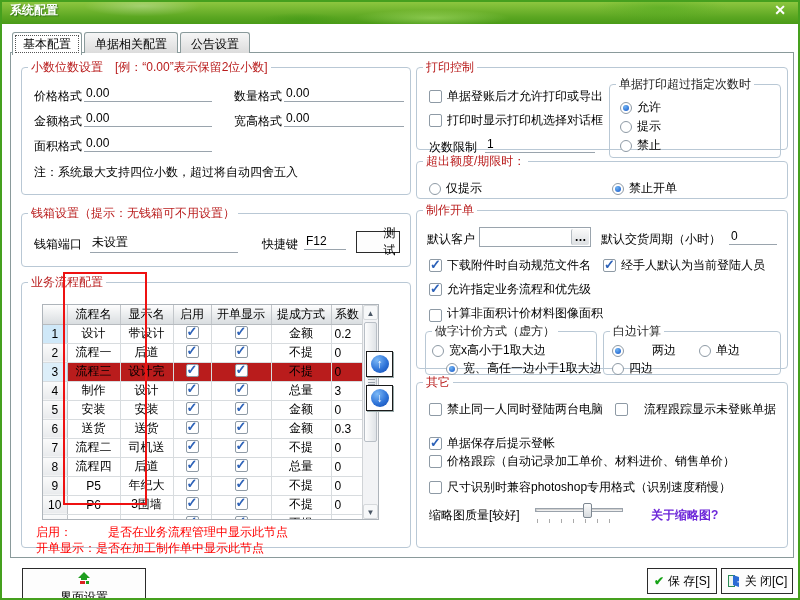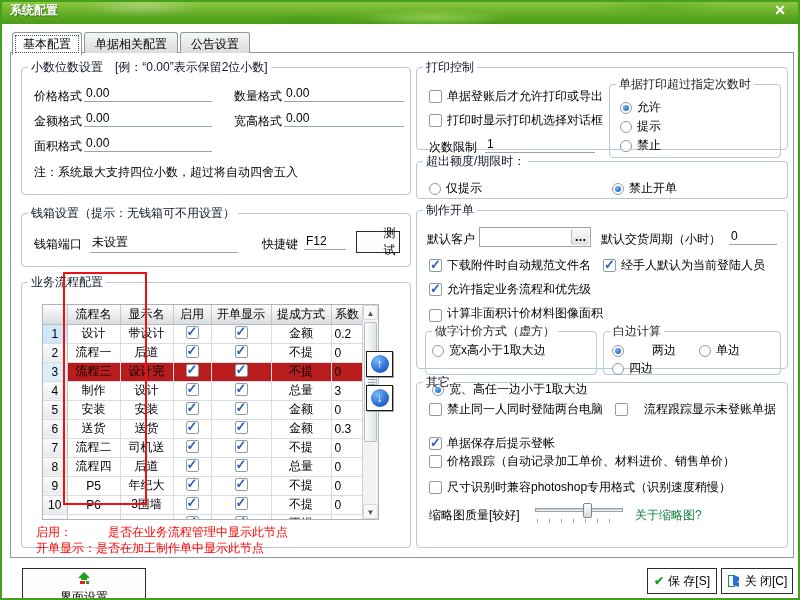--- a/index.html
+++ b/index.html
@@ -22,21 +22,21 @@
   .tabstrip{ position:absolute; left:10px; top:30px; height:21px; display:flex; z-index:3; }
   .tab{ padding:3px 10px 2px; border:1px solid #8a9a9b; border-bottom:none;
     background:linear-gradient(180deg,#f6f6f6,#dcdcdc); margin-right:2px;
     border-radius:3px 3px 0 0; position:relative; }
   .tab.active{ background:#fff; height:23px; z-index:5; }
   .tab.active .foc{ position:absolute; inset:2px 2px 2px 2px; border:1px dotted #555; pointer-events:none; }
   .page{ position:absolute; left:8px; top:50px; width:784px; height:506px;
     border:1px solid #8a9a9b; background:#fff; z-index:2; }
   
   fieldset{ position:absolute; border:1px solid #b9c8d5; border-radius:4px; padding:0; }
-  fieldset legend{ margin-left:6px; padding:0 3px; color:#0f172a; }
+  fieldset legend{ margin-left:6px; padding:0 3px; color:#b91c1c; }
   fieldset.sub legend{ color:#222; }
   .lbl{ position:absolute; white-space:nowrap; }
   .uline{ position:absolute; border-bottom:1px solid #9aa4ad; padding:0 2px 1px; white-space:nowrap; }
   
   .cb{ position:absolute; display:flex; align-items:center; gap:5px; white-space:nowrap; cursor:default; }
   .cbx{ display:inline-block; width:13px; height:13px; background:#fff; border:1px solid #8e9aa5;
     border-radius:2px; position:relative; flex:none; }
   .cbx.on::after{ content:"✓"; position:absolute; left:0px; top:-3px; color:#2d62b8;
     font-weight:bold; font-size:13px; }
   .rd{ position:absolute; display:flex; align-items:center; gap:5px; white-space:nowrap; cursor:default; }
@@ -83,21 +83,21 @@
   .boxinput .dots{ width:18px; border-left:1px solid #b5bcc2; background:linear-gradient(180deg,#fafafa,#dcdfe2);
     text-align:center; line-height:16px; font-weight:bold; border-radius:2px; margin:1px; }
   
   .slider{ position:absolute; width:88px; height:20px; }
   .slider .track{ position:absolute; left:0; top:5px; width:88px; height:4px;
     border:1px solid #9aa2ab; background:#f4f4f4; box-shadow:inset 1px 1px 1px #ccc; }
   .slider .thumb{ position:absolute; left:48px; top:0; width:9px; height:15px;
     background:linear-gradient(180deg,#fdfdfd,#d6dade); border:1px solid #7d8791; border-radius:2px; }
   .slider .ticks{ position:absolute; left:2px; top:16px; width:84px; height:4px;
     background:repeating-linear-gradient(90deg,#aaa 0 1px,transparent 1px 12px); }
-  .greenlink{ position:absolute; color:#15803d; font-weight:normal; white-space:nowrap; }
+  .greenlink{ position:absolute; color:#6d28d9; font-weight:bold; white-space:nowrap;margin-left:16px; }
   .icon-check{ color:#17a317; font-weight:bold; }
   .doorsvg,.housesvg{ display:inline-block; }
 </style>
 </head>
 <body>
 
 <div class="window">
 
   <div class="titlebar">
     <span class="title">系统配置</span>
@@ -353,21 +353,21 @@
         <span class="cbx"></span>
         <span>计算非面积计价材料图像面积</span>
       </label>
 
       <fieldset class="sub" style="left:8px; top:104px; width:172px; height:52px;">
         <legend>做字计价方式（虚方）</legend>
         <label class="rd" style="left:6px; top:2px;">
           <span class="rdo"></span>
           <span>宽x高小于1取大边</span>
         </label>
-        <label class="rd" style="left:6px; top:20px;margin-top:21px;">
+        <label class="rd" style="left:20px; top:20px;">
           <span class="rdo on"></span>
           <span>宽、高任一边小于1取大边</span>
         </label>
       </fieldset>
 
       <fieldset class="sub" style="left:186px; top:104px; width:178px; height:52px;">
         <legend>白边计算</legend>
         <label class="rd" style="left:8px; top:2px;gap:28px;">
           <span class="rdo on"></span>
           <span>两边</span>

